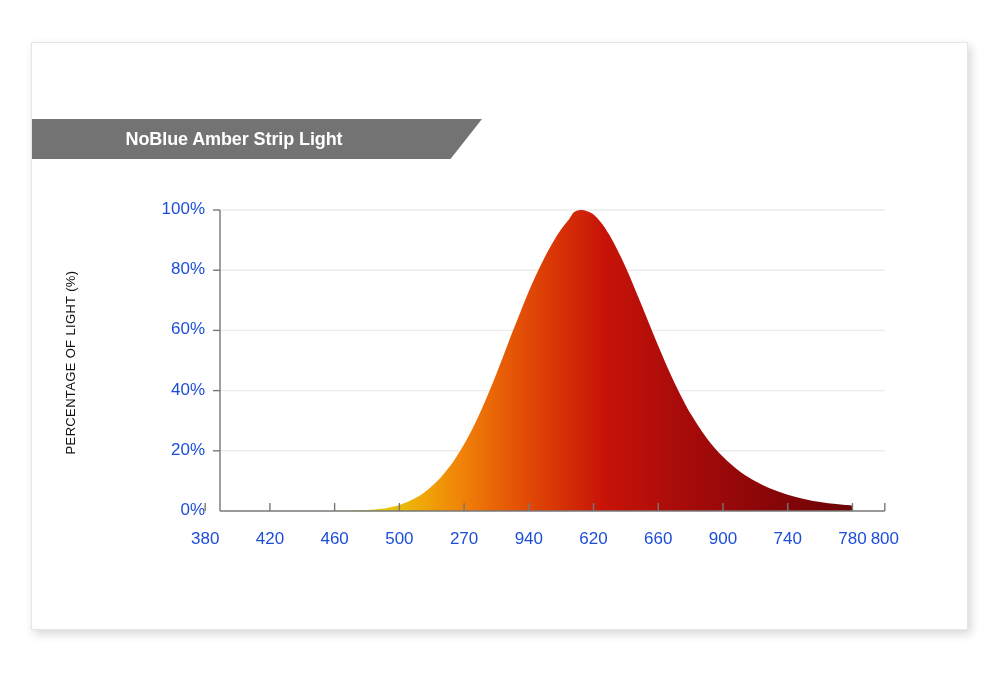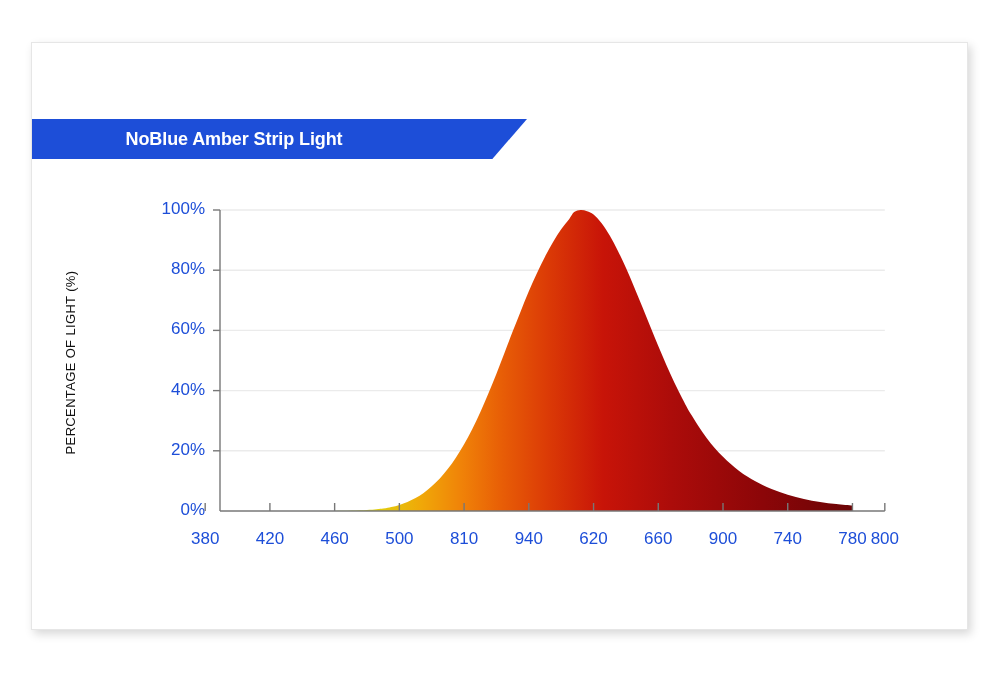--- a/index.html
+++ b/index.html
@@ -33,24 +33,23 @@
     letter-spacing: -0.3px;
     color: #16607f;
     white-space: nowrap;
   }
   #subtitle-banner {
     position: absolute;
     left: 0px;
     top: 76px;
     width: 450px;
     height: 40px;
-    background: #1d4ed8;
+    background: #737373;
     -webkit-clip-path: polygon(0 0, 100% 0, 93% 100%, 0 100%);
     clip-path: polygon(0 0, 100% 0, 93% 100%, 0 100%);
-    padding-left: 45px;
   }
   #subtitle-text {
     position: absolute;
     left: 0;
     top: 0;
     width: 404px;
     height: 40px;
     line-height: 40px;
     text-align: center;
     color: #ffffff;
@@ -127,21 +126,21 @@
         <div class="tick-label ylab" style="left: 117px; top: 336.6px;">40%</div>
         <div class="tick-label ylab" style="left: 117px; top: 276.4px;">60%</div>
         <div class="tick-label ylab" style="left: 117px; top: 216.2px;">80%</div>
         <div class="tick-label ylab" style="left: 117px; top: 156px;">100%</div>
       </div>
     <div id="x-tick-labels">
         <div class="tick-label xlab" style="left: 143.182px; top: 486px;">380</div>
         <div class="tick-label xlab" style="left: 207.909px; top: 486px;">420</div>
         <div class="tick-label xlab" style="left: 272.636px; top: 486px;">460</div>
         <div class="tick-label xlab" style="left: 337.364px; top: 486px;">500</div>
-        <div class="tick-label xlab" style="left: 402.091px; top: 486px;">810</div>
+        <div class="tick-label xlab" style="left: 402.091px; top: 486px;">270</div>
         <div class="tick-label xlab" style="left: 466.818px; top: 486px;">940</div>
         <div class="tick-label xlab" style="left: 531.545px; top: 486px;">620</div>
         <div class="tick-label xlab" style="left: 596.273px; top: 486px;">660</div>
         <div class="tick-label xlab" style="left: 661px; top: 486px;">900</div>
         <div class="tick-label xlab" style="left: 725.727px; top: 486px;">740</div>
         <div class="tick-label xlab" style="left: 790.455px; top: 486px;">780</div>
         <div class="tick-label xlab" style="left: 822.818px; top: 486px;">800</div>
       </div>
 
     <svg id="plot-svg" width="937" height="588">

